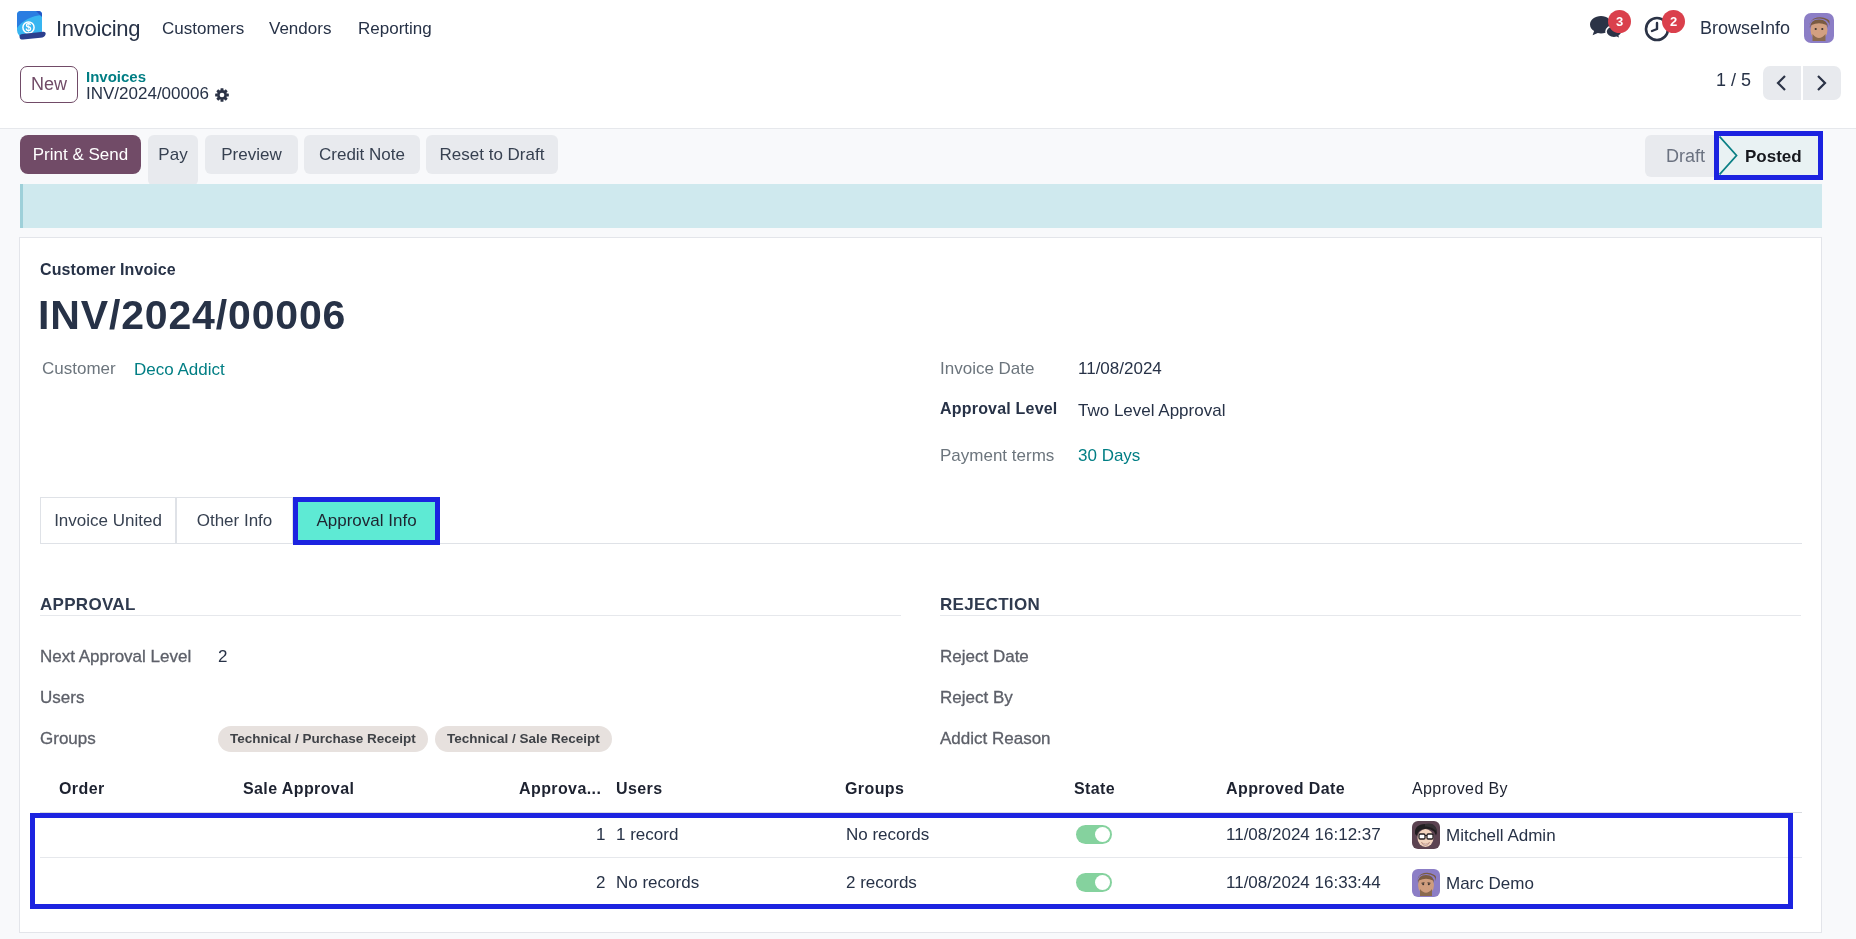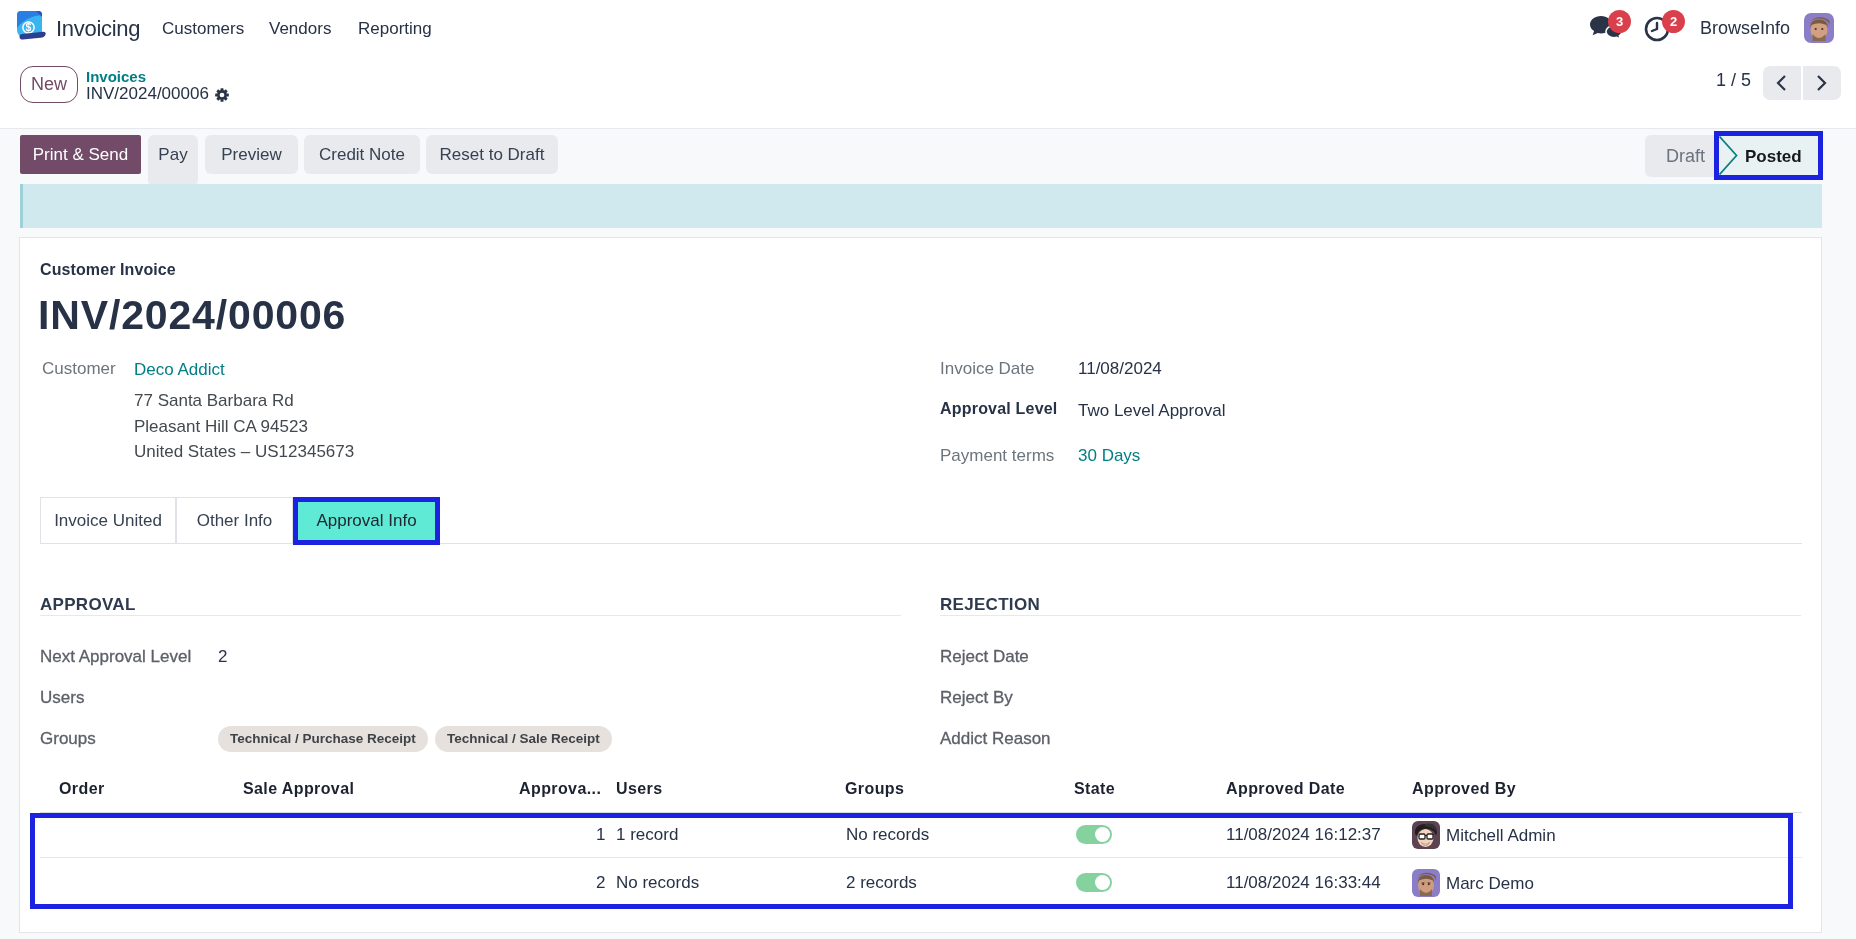--- a/index.html
+++ b/index.html
@@ -52,21 +52,21 @@
   <svg class="abs" style="left:1804px;top:13px;border-radius:7px;" width="30" height="30" viewBox="0 0 30 30">
     <rect width="30" height="30" fill="#8c7ec6"></rect>
     <ellipse cx="15" cy="17" rx="8.5" ry="10" fill="#d2a081"></ellipse>
     <path d="M5 16 Q4.5 5 16 5.5 Q25 6 25.5 13 L25.5 10 Q26 7 23 6 Q19 3.5 13 4.5 Q5 6 5 16 Z" fill="#7a5b42"></path>
     <path d="M6 15 Q6 6.5 15 6.5 Q24 6.5 24 15 L22.5 12 Q15 8.5 7.5 12 Z" fill="#7a5b42"></path>
     <path d="M8.5 21 Q15 29 21.5 21 L21.5 28 L8.5 28 Z" fill="#8a6a4e"></path>
     <circle cx="11.7" cy="16" r="1.1" fill="#3a3230"></circle>
     <circle cx="18.3" cy="16" r="1.1" fill="#3a3230"></circle>
   </svg>
 
-  <div class="abs" style="left:20px;top:66px;width:58px;height:37px;border:1px solid #714b67;border-radius:13px;background:#fff;color:#714b67;font-size:18px;text-align:center;line-height:35px;">New</div>
+  <div class="abs" style="left:20px;top:66px;width:58px;height:37px;border:1px solid #714b67;border-radius:7px;background:#fff;color:#714b67;font-size:18px;text-align:center;line-height:35px;">New</div>
   <div class="abs teal" style="left:86px;top:68px;font-size:15px;font-weight:bold;">Invoices</div>
   <div class="abs dark" style="left:86px;top:84px;font-size:17px;">INV/2024/00006</div>
   <svg class="abs" style="left:215px;top:88px;" width="14" height="14" viewBox="0 0 16 16">
     <g fill="#2b3346">
       <circle cx="8" cy="8" r="5.6"></circle>
       <g>
           <rect x="6.3" y="0.2" width="3.4" height="3" rx="0.6"></rect>
           <rect x="6.3" y="12.8" width="3.4" height="3" rx="0.6"></rect>
           <rect x="0.2" y="6.3" width="3" height="3.4" rx="0.6"></rect>
           <rect x="12.8" y="6.3" width="3" height="3.4" rx="0.6"></rect>
@@ -85,21 +85,21 @@
   <div class="abs" style="left:1803px;top:66px;width:38px;height:34px;background:#e8eaee;border-radius:0 7px 7px 0;"></div>
   <svg class="abs" style="left:1774px;top:74px;" width="16" height="18" viewBox="0 0 16 18">
       <path d="M11 2 L4 9 L11 16" fill="none" stroke="#2b3346" stroke-width="2.2"></path>
     </svg>
   <svg class="abs" style="left:1813px;top:74px;" width="16" height="18" viewBox="0 0 16 18">
       <path d="M5 2 L12 9 L5 16" fill="none" stroke="#2b3346" stroke-width="2.2"></path>
     </svg>
 
   <div class="abs" style="left:0;top:128px;width:1856px;height:811px;background:#f8f9fb;border-top:1px solid #e6e8ec;"></div>
 
-  <div class="abs" style="left:20px;top:135px;width:121px;height:39px;background:#714b67;color:#fff;border-radius:2px;font-size:17px;line-height:39px;text-align:center;">Print &amp; Send</div>
+  <div class="abs" style="left:20px;top:135px;width:121px;height:39px;background:#714b67;color:#fff;border-radius:8px;font-size:17px;line-height:39px;text-align:center;">Print &amp; Send</div>
   <div class="abs" style="left:148px;top:135px;width:50px;height:51px;background:#e8eaee;color:#374151;border-radius:6px;font-size:17px;line-height:39px;text-align:center;">Pay</div>
   <div class="abs" style="left:205px;top:135px;width:93px;height:39px;background:#e8eaee;color:#374151;border-radius:6px;font-size:17px;line-height:39px;text-align:center;">Preview</div>
   <div class="abs" style="left:304px;top:135px;width:116px;height:39px;background:#e8eaee;color:#374151;border-radius:6px;font-size:17px;line-height:39px;text-align:center;">Credit Note</div>
   <div class="abs" style="left:426px;top:135px;width:132px;height:39px;background:#e8eaee;color:#374151;border-radius:6px;font-size:17px;line-height:39px;text-align:center;">Reset to Draft</div>
 
   <div class="abs" style="left:1645px;top:135px;width:72px;height:42px;background:#e8eaee;border-radius:6px 0 0 6px;color:#6b7280;font-size:18px;text-align:center;line-height:42px;padding-left:9px;">Draft</div>
   <div class="abs" style="left:1714px;top:131px;width:109px;height:49px;border:5px solid #1c23e0;background:#e9f2f3;"></div>
   <svg class="abs" style="left:1719px;top:136px;" width="22" height="39" viewBox="0 0 22 39">
     <path d="M0.5 0.5 L17.5 19.5 L0.5 38.5" fill="none" stroke="#0b8085" stroke-width="1.8"></path>
   </svg>
@@ -107,21 +107,20 @@
 
   <div class="abs" style="left:20px;top:184px;width:1802px;height:44px;background:#cfe9ee;border-left:3px solid #9ed0d9;"></div>
 
   <div class="abs" style="left:19px;top:237px;width:1803px;height:696px;background:#fff;border:1px solid #e3e5ea;"></div>
 
   <div class="abs dark" style="left:40px;top:261px;font-size:16px;font-weight:bold;letter-spacing:0.1px;">Customer Invoice</div>
   <div class="abs dark" style="left:38px;top:292px;font-size:41px;font-weight:bold;letter-spacing:0.85px;">INV/2024/00006</div>
 
   <div class="abs" style="left:42px;top:359px;font-size:17px;color:#6c757d;">Customer</div>
   <div class="abs teal" style="left:134px;top:360px;font-size:17px;">Deco Addict</div>
-  <div class="abs" style="left:134px;top:388px;font-size:17px;color:#43494f;line-height:25.5px;">77 Santa Barbara Rd<br>Pleasant Hill CA 94523<br>United States – US12345673</div>
 
   <div class="abs" style="left:940px;top:359px;font-size:17px;color:#6c757d;">Invoice Date</div>
   <div class="abs dark" style="left:1078px;top:359px;font-size:17px;">11/08/2024</div>
   <div class="abs dark" style="left:940px;top:400px;font-size:16px;font-weight:bold;letter-spacing:0.2px;">Approval Level</div>
   <div class="abs dark" style="left:1078px;top:401px;font-size:17px;">Two Level Approval</div>
   <div class="abs" style="left:940px;top:446px;font-size:17px;color:#6c757d;">Payment terms</div>
   <div class="abs teal" style="left:1078px;top:446px;font-size:17px;">30 Days</div>
 
   <div class="abs" style="left:40px;top:497px;width:136px;height:46px;border:1px solid #dfe2e7;border-bottom:none;background:#fff;color:#374151;font-size:17px;text-align:center;line-height:46px;">Invoice United</div>
   <div class="abs" style="left:176px;top:497px;width:117px;height:46px;border:1px solid #dfe2e7;border-bottom:none;background:#fff;color:#374151;font-size:17px;text-align:center;line-height:46px;">Other Info</div>
@@ -145,21 +144,21 @@
   <div class="abs" style="left:940px;top:688px;font-size:17px;color:#5d6069;-webkit-text-stroke:0.3px #5d6069;">Reject By</div>
   <div class="abs" style="left:940px;top:729px;font-size:17px;color:#5d6069;-webkit-text-stroke:0.3px #5d6069;">Addict Reason</div>
 
   <div class="abs" style="left:59px;top:780px;font-size:16px;font-weight:bold;color:#1d2230;letter-spacing:0.4px;">Order</div>
   <div class="abs" style="left:243px;top:780px;font-size:16px;font-weight:bold;color:#1d2230;letter-spacing:0.4px;">Sale Approval</div>
   <div class="abs" style="left:519px;top:780px;font-size:16px;font-weight:bold;color:#1d2230;letter-spacing:0.4px;">Approva...</div>
   <div class="abs" style="left:616px;top:780px;font-size:16px;font-weight:bold;color:#1d2230;letter-spacing:0.4px;">Users</div>
   <div class="abs" style="left:845px;top:780px;font-size:16px;font-weight:bold;color:#1d2230;letter-spacing:0.4px;">Groups</div>
   <div class="abs" style="left:1074px;top:780px;font-size:16px;font-weight:bold;color:#1d2230;letter-spacing:0.4px;">State</div>
   <div class="abs" style="left:1226px;top:780px;font-size:16px;font-weight:bold;color:#1d2230;letter-spacing:0.4px;">Approved Date</div>
-  <div class="abs" style="left:1412px;top:780px;font-size:16px;font-weight:bold;color:#1d2230;letter-spacing:0.4px;">Approved By</div>
+  <div class="abs" style="left:1412px;top:780px;font-size:16px;font-weight:normal;color:#1d2230;letter-spacing:0.4px;">Approved By</div>
   <div class="abs" style="left:40px;top:812px;width:1762px;height:1px;background:#d8dbe0;"></div>
 
   <div class="abs" style="left:40px;top:857px;width:1762px;height:1px;background:#e6e8ec;"></div>
   <div class="abs dark" style="left:596px;top:825px;font-size:17px;">1</div>
   <div class="abs dark" style="left:616px;top:825px;font-size:17px;">1 record</div>
   <div class="abs dark" style="left:846px;top:825px;font-size:17px;">No records</div>
   <div class="abs" style="left:1076px;top:825px;width:36px;height:19px;background:#85d29e;border-radius:10px;"></div>
   <div class="abs" style="left:1095px;top:827px;width:15px;height:15px;background:#fff;border-radius:50%;"></div>
   <div class="abs dark" style="left:1226px;top:825px;font-size:17px;">11/08/2024 16:12:37</div>
   <svg class="abs" style="left:1412px;top:821px;border-radius:6px;" width="28" height="28" viewBox="0 0 28 28">

